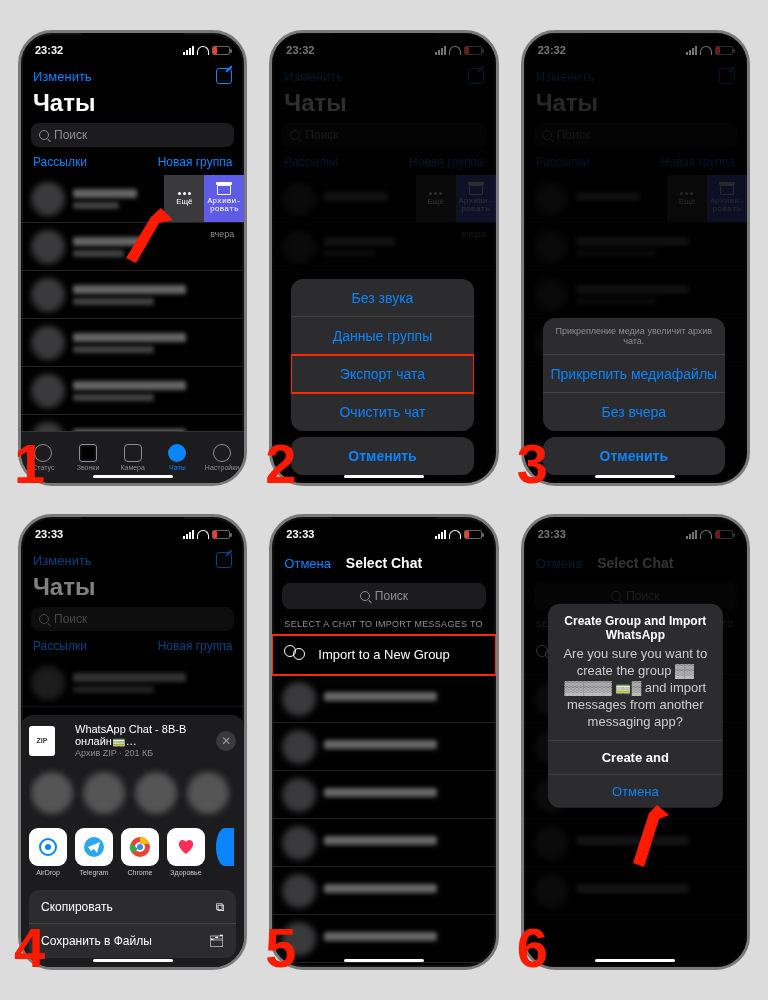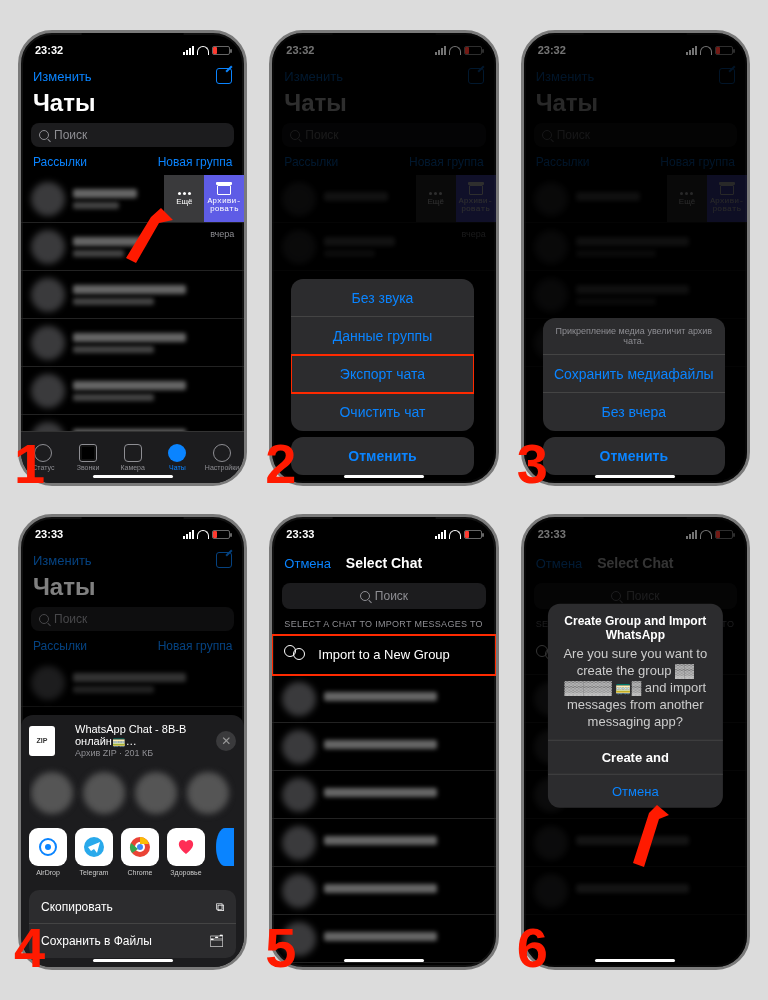--- a/index.html
+++ b/index.html
@@ -415,21 +415,21 @@
             <div class="chat-txt">
               <div class="n"></div>
               <div class="m"></div>
             </div>
           </div>
       </div>
       <div class="dim-overlay"></div>
       <div class="sheet">
         <div class="sheet-grp">
           <div class="sheet-note">Прикрепление медиа увеличит архив чата.</div>
-          <div class="sheet-item">Сохранить медиафайлы</div>
+          <div class="sheet-item">Прикрепить медиафайлы</div>
           <div class="sheet-item">Без вчера</div>
         </div>
         <div class="sheet-cancel">Отменить</div>
       </div>
     </div>
     <div class="home-ind"></div>
   </div>
 </div>
 
 <div class="phone-slot">

